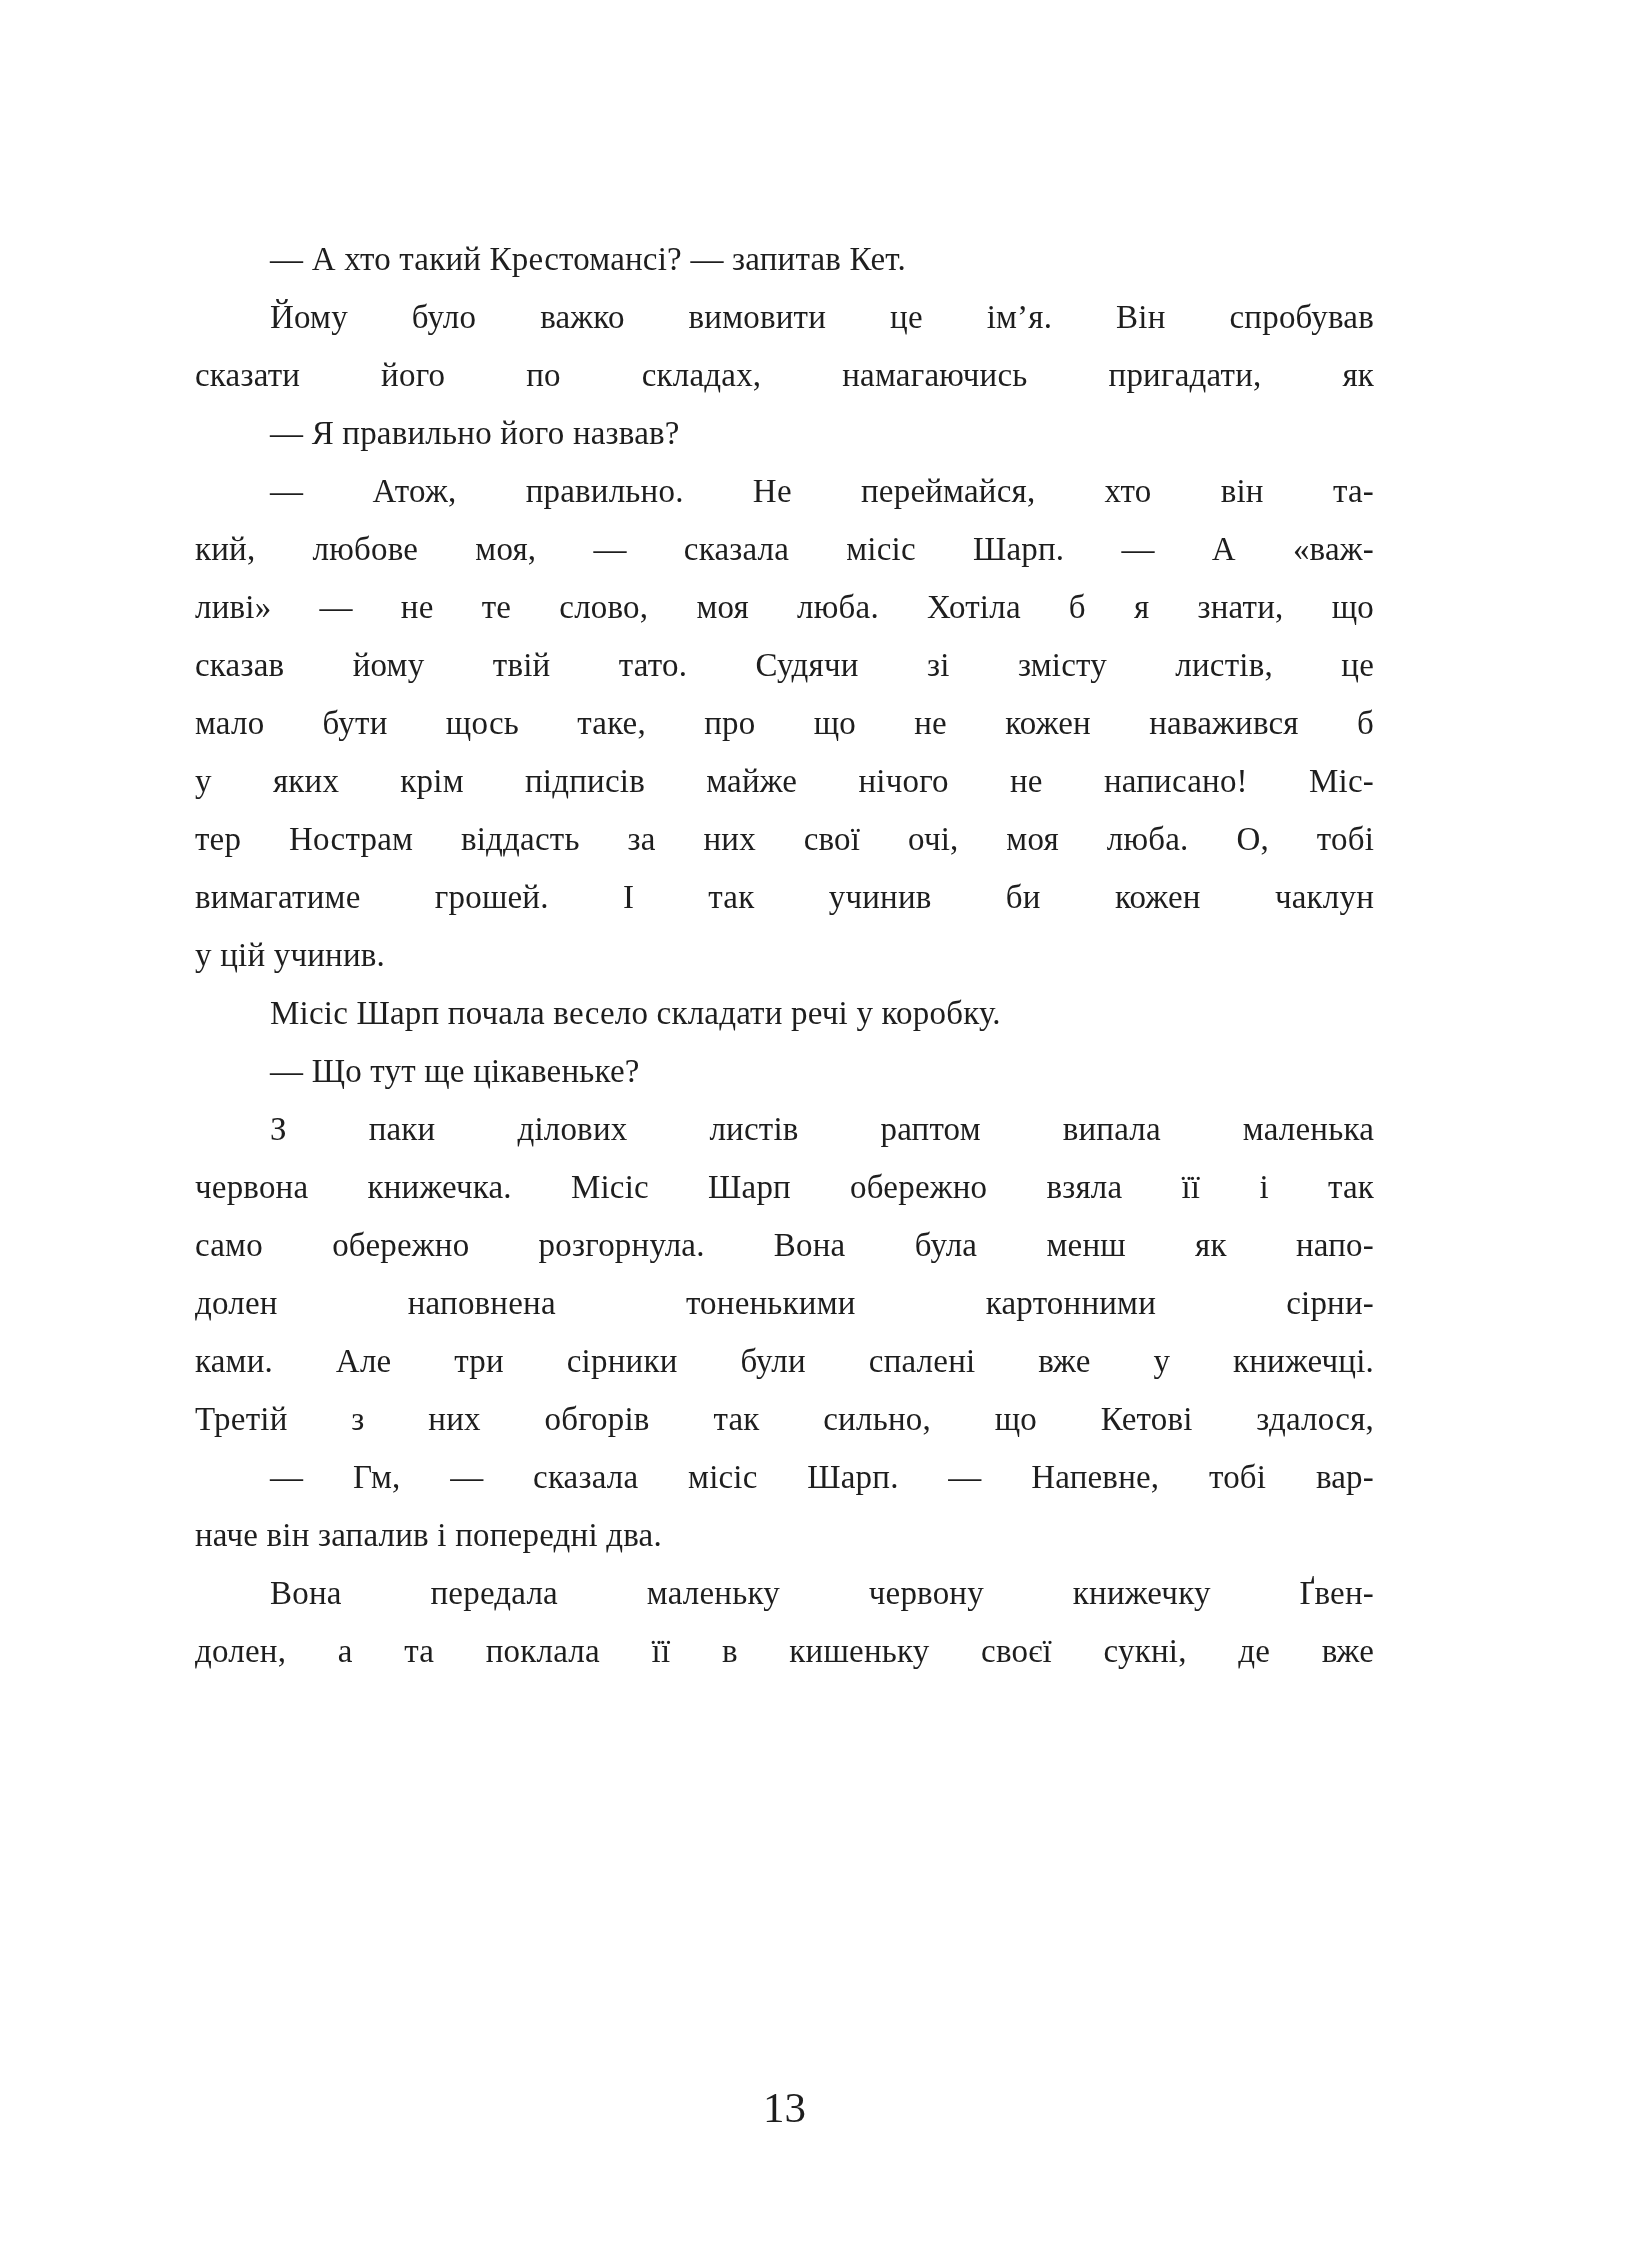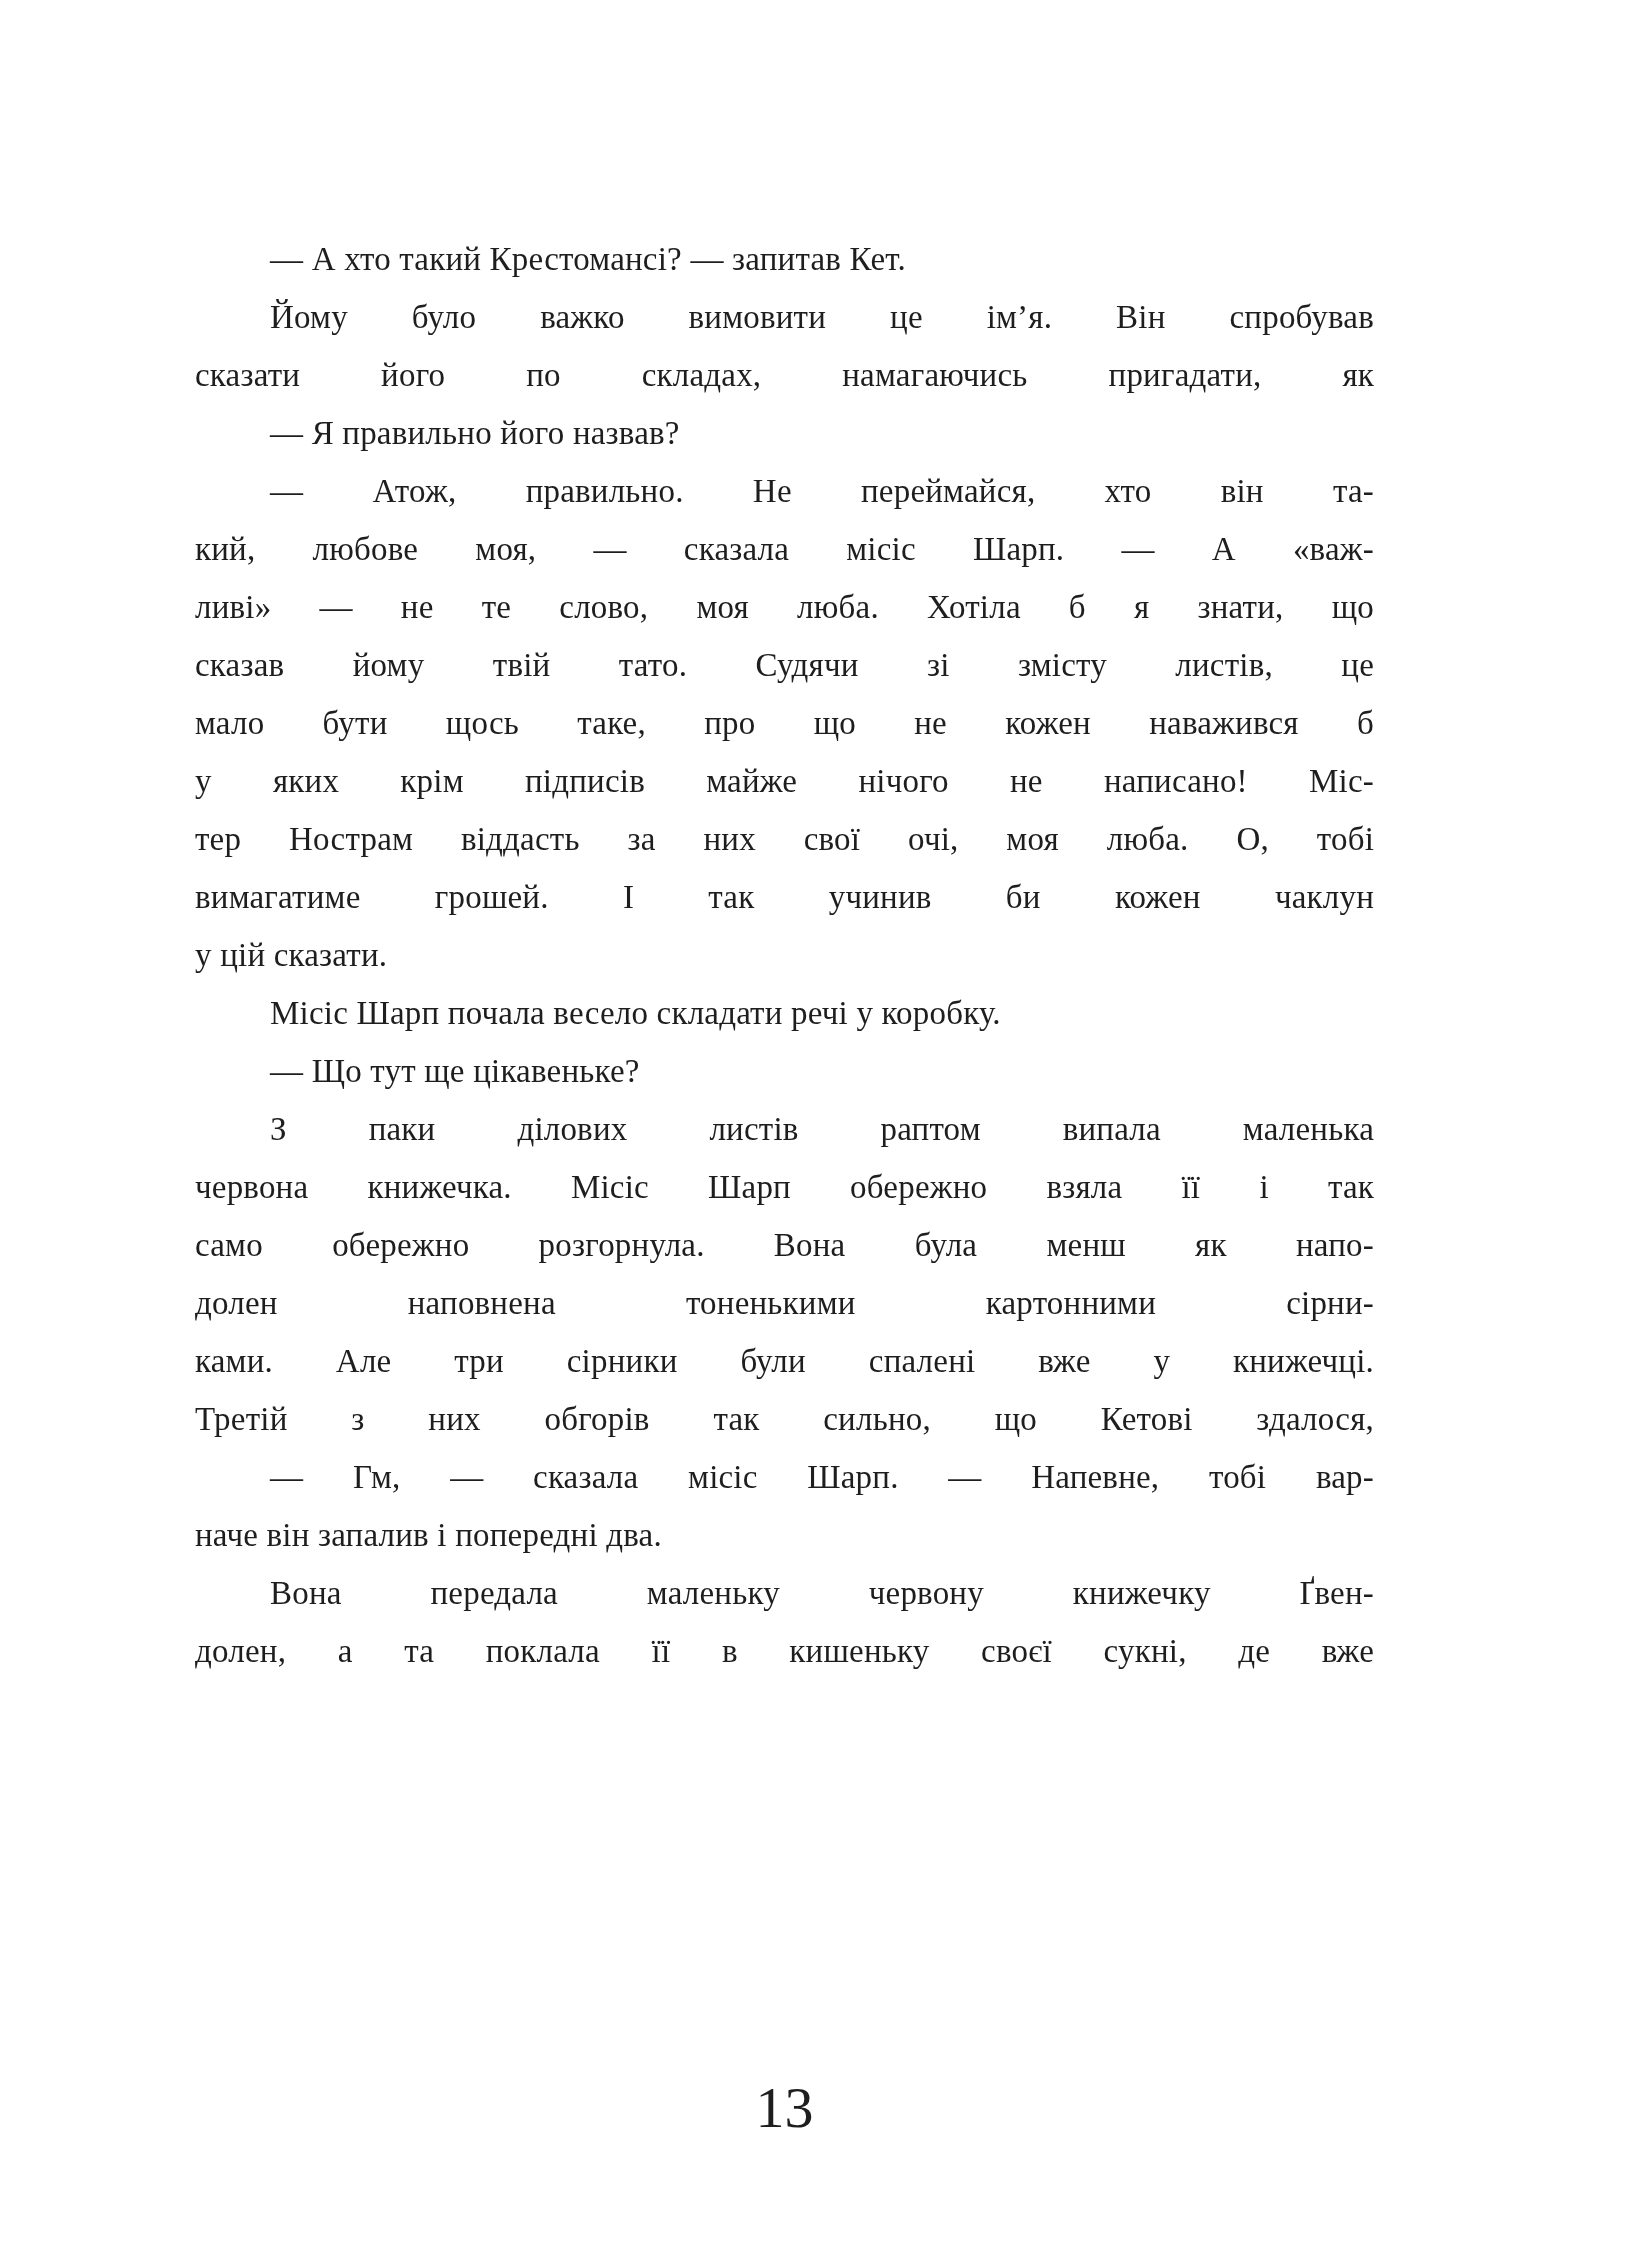--- a/index.html
+++ b/index.html
@@ -46,42 +46,42 @@
   }
   .line.indent {
     text-indent: 75px;
   }
   .page-number {
     position: absolute;
     left: 195px;
     top: 2079px;
     width: 1179px;
     text-align: center;
-    font-size: 58px;
+    font-size: 43px;
     line-height: 58px;
   }
 </style>
 </head>
 <body>
 
 <div class="page">
   <div class="text-block" id="text-block">
       <div class="line indent last">— А хто такий Крестомансі? — запитав Кет.</div>
       <div class="line indent">Йому було важко вимовити це ім’я. Він спробував</div>
       <div class="line">сказати його по складах, намагаючись пригадати, як</div>
       <div class="line indent last">— Я правильно його назвав?</div>
       <div class="line indent">— Атож, правильно. Не переймайся, хто він та-</div>
       <div class="line">кий, любове моя, — сказала місіс Шарп. — А «важ-</div>
       <div class="line">ливі» — не те слово, моя люба. Хотіла б я знати, що</div>
       <div class="line">сказав йому твій тато. Судячи зі змісту листів, це</div>
       <div class="line">мало бути щось таке, про що не кожен наважився б</div>
       <div class="line">у яких крім підписів майже нічого не написано! Міс-</div>
       <div class="line">тер Нострам віддасть за них свої очі, моя люба. О, тобі</div>
       <div class="line">вимагатиме грошей. І так учинив би кожен чаклун</div>
-      <div class="line last">у цій сказати.</div>
+      <div class="line last">у цій учинив.</div>
       <div class="line indent last">Місіс Шарп почала весело складати речі у коробку.</div>
       <div class="line indent last">— Що тут ще цікавеньке?</div>
       <div class="line indent">З паки ділових листів раптом випала маленька</div>
       <div class="line">червона книжечка. Місіс Шарп обережно взяла її і так</div>
       <div class="line">само обережно розгорнула. Вона була менш як напо-</div>
       <div class="line">долен наповнена тоненькими картонними сірни-</div>
       <div class="line">ками. Але три сірники були спалені вже у книжечці.</div>
       <div class="line">Третій з них обгорів так сильно, що Кетові здалося,</div>
       <div class="line indent">— Гм, — сказала місіс Шарп. — Напевне, тобі вар-</div>
       <div class="line last">наче він запалив і попередні два.</div>

